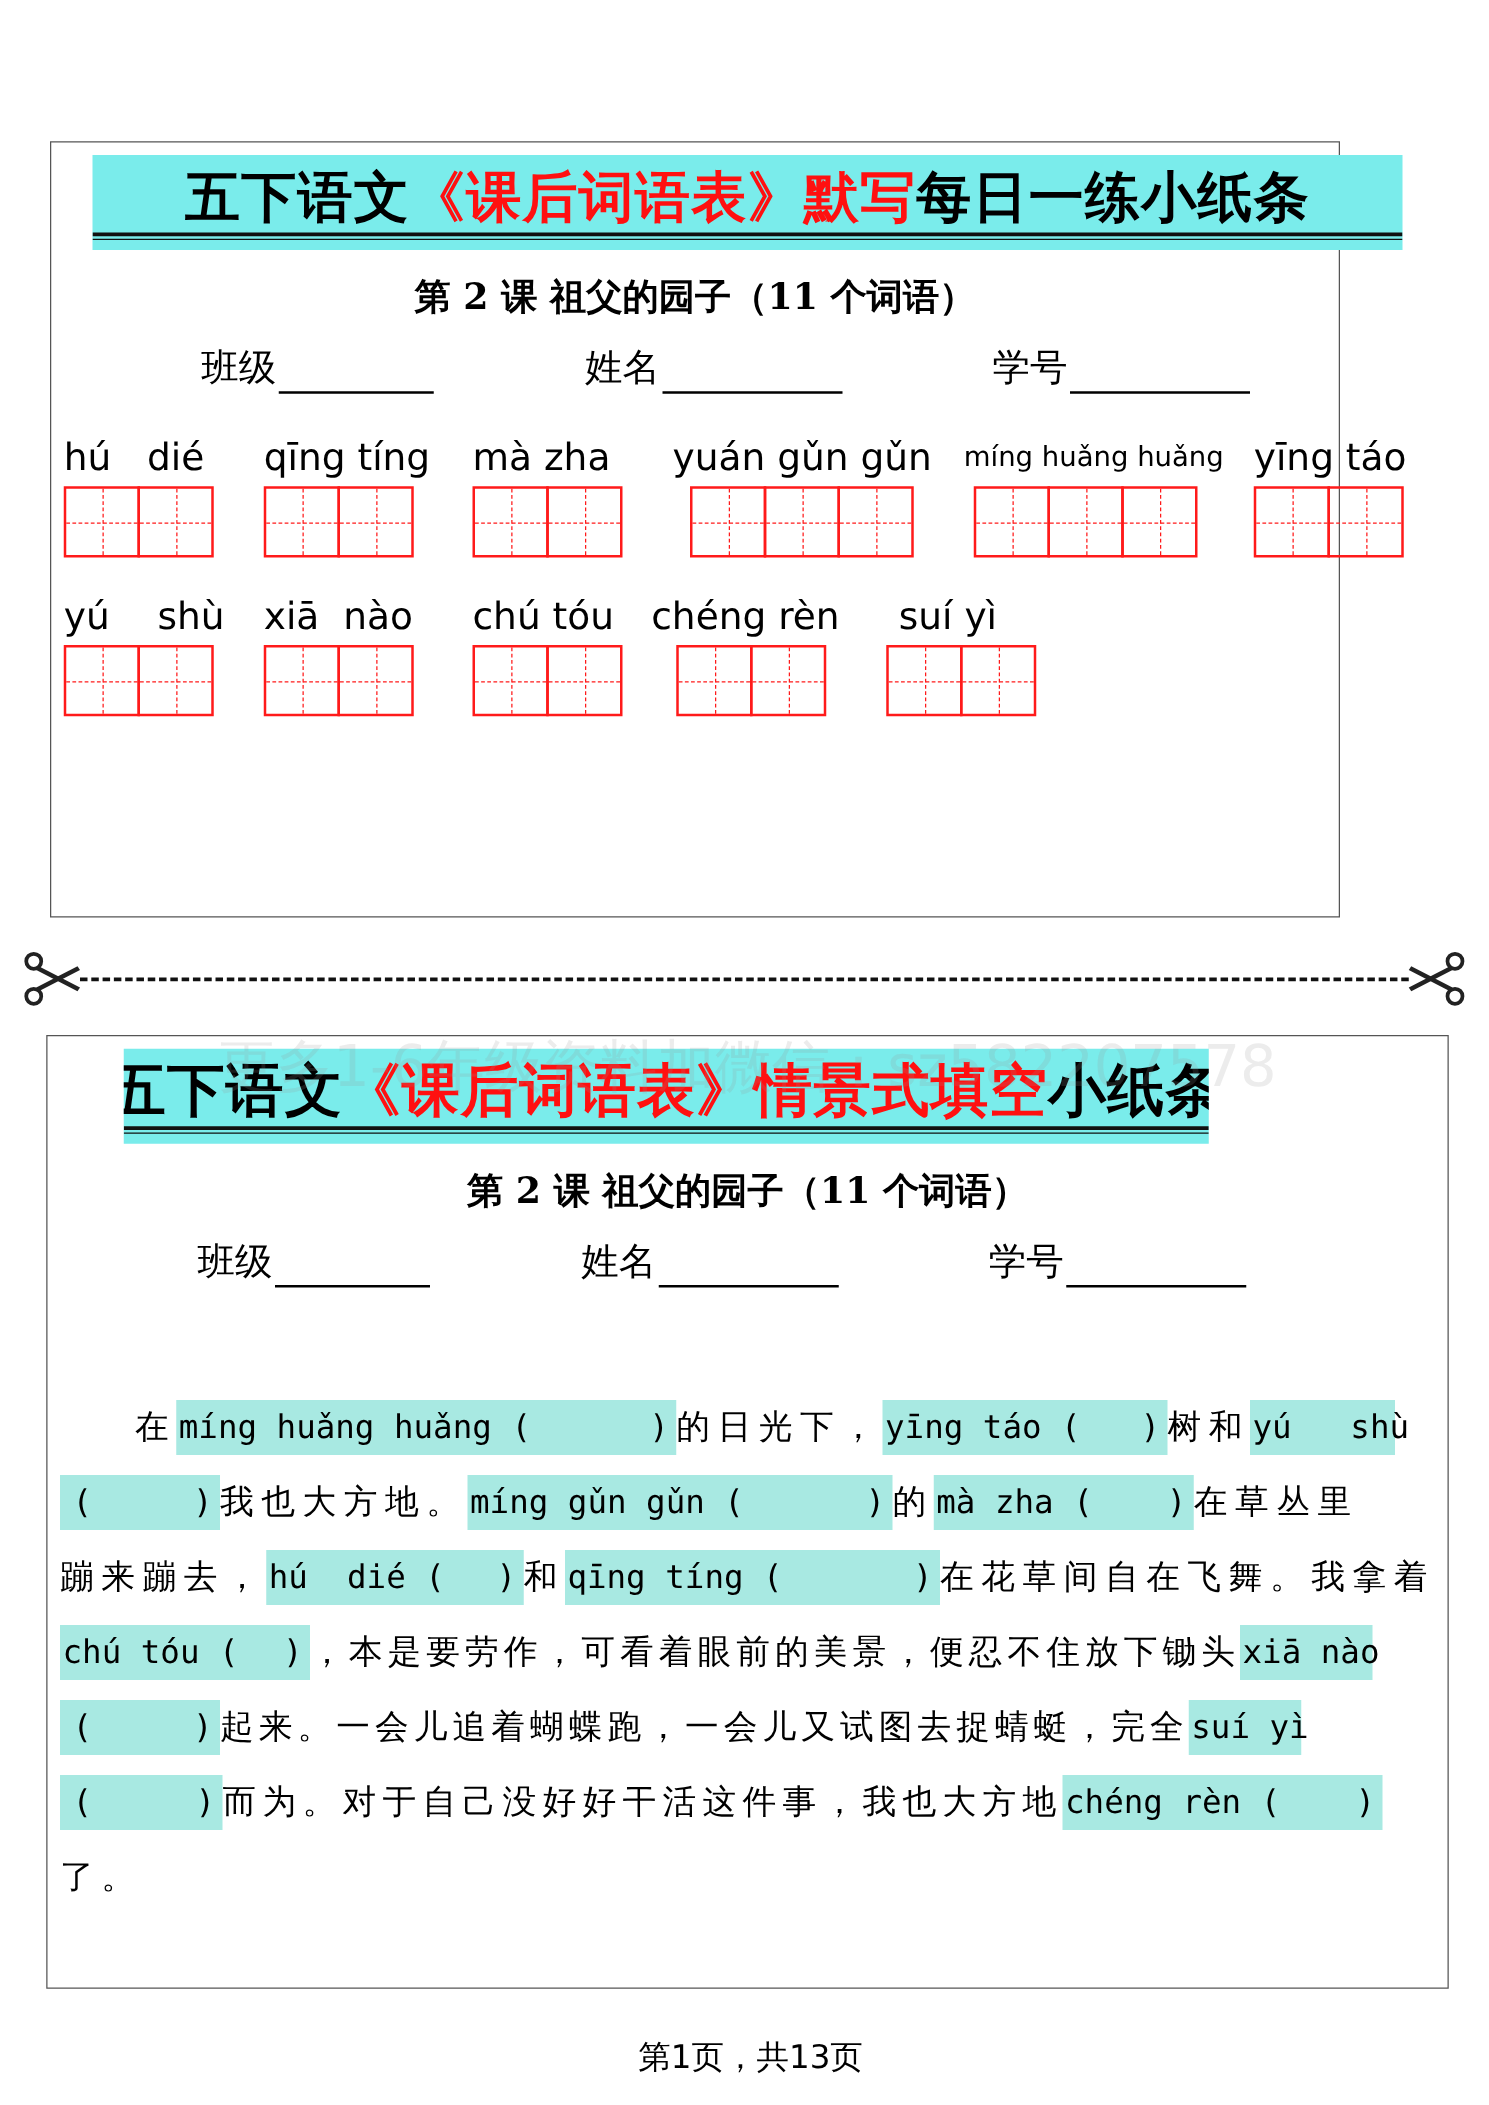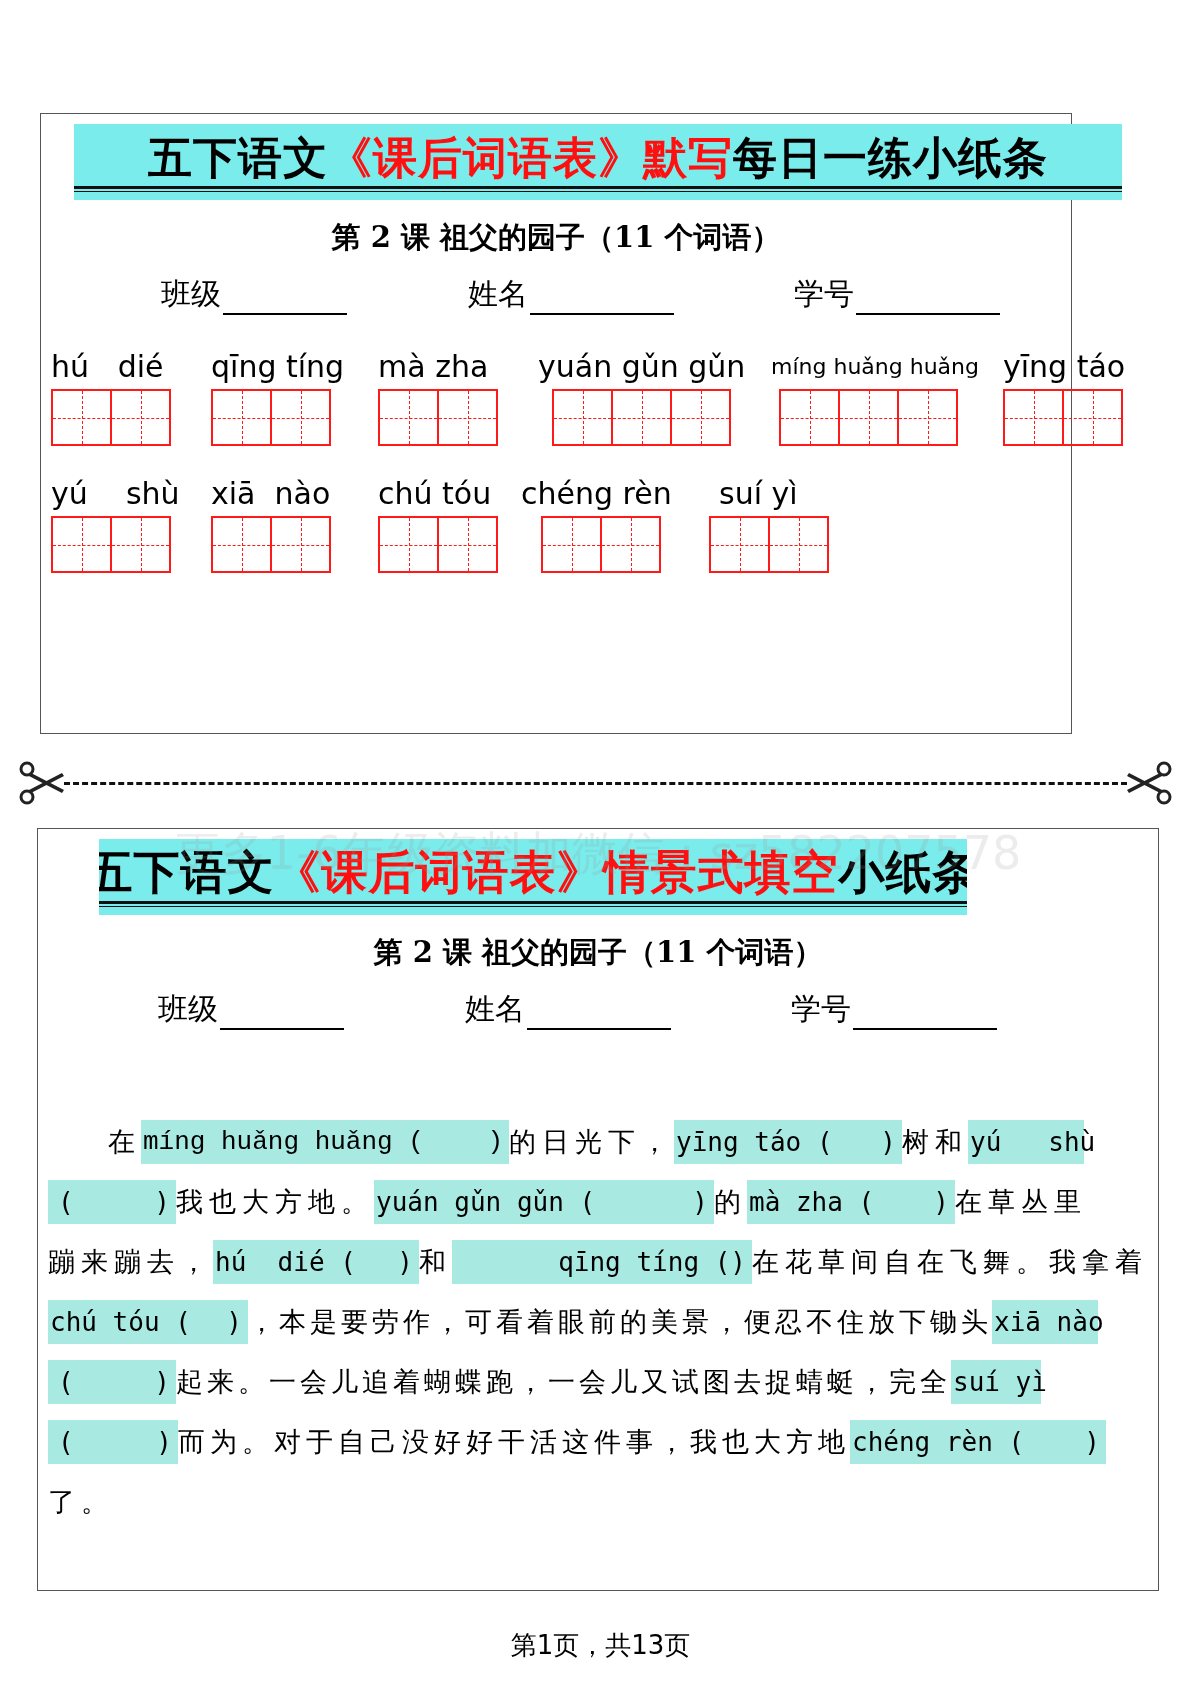--- a/index.html
+++ b/index.html
@@ -239,41 +239,41 @@
     <span>姓名</span><span class="line" style="width:144px;"></span>
   </div>
   <div class="info" style="left:753px; top:160px;">
     <span>学号</span><span class="line" style="width:144px;"></span>
   </div>
 
   <div class="para">
 
     <div class="pline">
       <span class="plain" style="margin-left:60px;">在</span>
-      <span class="hl" style="width:368px;font-family:Liberation Mono, monospace;"><span>míng huǎng huǎng (</span><span style="float:right; padding-right:6px;">)</span></span>
+      <span class="hl" style="width:400px;"><span>míng huǎng huǎng (</span><span style="float:right; padding-right:6px;">)</span></span>
       <span class="plain">的日光下，</span>
       <span class="hl" style="width:228px;"><span>yīng táo (</span><span style="float:right; padding-right:6px;">)</span></span>
       <span class="plain">树和</span>
       <span class="hl" style="width:116px; white-space:pre;">yú   shù</span>
     </div>
 
     <div class="pline">
       <span class="hl" style="width:128px;"><span style="padding-left:8px;">(</span><span style="float:right; padding-right:6px;">)</span></span>
       <span class="plain">我也大方地。</span>
-      <span class="hl" style="width:340px;"><span>yuán gǔn gǔn (</span><span style="float:right; padding-right:6px;">)</span></span>
+      <span class="hl" style="width:340px;"><span>míng gǔn gǔn (</span><span style="float:right; padding-right:6px;">)</span></span>
       <span class="plain">的</span>
       <span class="hl" style="width:208px;"><span>mà zha (</span><span style="float:right; padding-right:6px;">)</span></span>
       <span class="plain">在草丛里</span>
     </div>
 
     <div class="pline">
       <span class="plain">蹦来蹦去，</span>
       <span class="hl" style="width:210px; white-space:pre;"><span>hú  dié (</span><span style="float:right; padding-right:6px;">)</span></span>
       <span class="plain">和</span>
-      <span class="hl" style="width:306px;text-align:right;"><span>qīng tíng (</span><span style="float:right; padding-right:6px;">)</span></span>
+      <span class="hl" style="width:306px;"><span>qīng tíng (</span><span style="float:right; padding-right:6px;">)</span></span>
       <span class="plain">在花草间自在飞舞。我拿着</span>
     </div>
 
     <div class="pline">
       <span class="hl" style="width:200px;"><span>chú tóu (</span><span style="float:right; padding-right:6px;">)</span></span>
       <span class="plain" style="letter-spacing:4px;">，本是要劳作，可看着眼前的美景，便忍不住放下锄头</span>
       <span class="hl" style="width:106px;">xiā nào</span>
     </div>
 
     <div class="pline">

